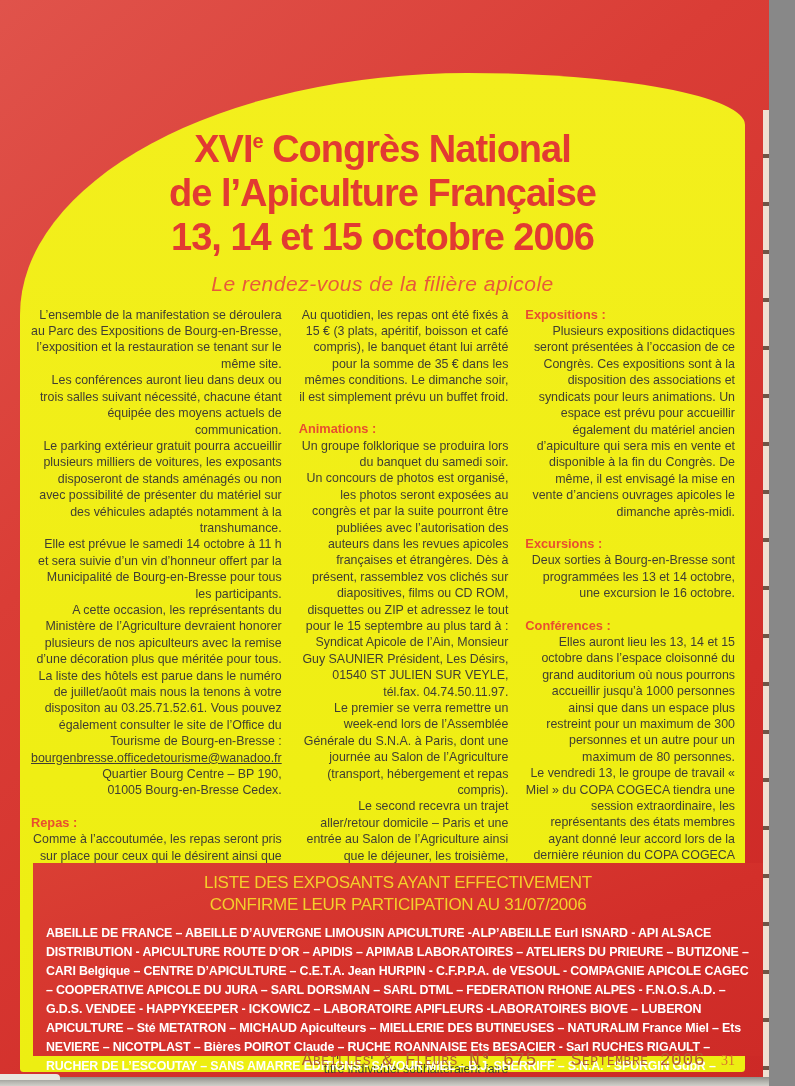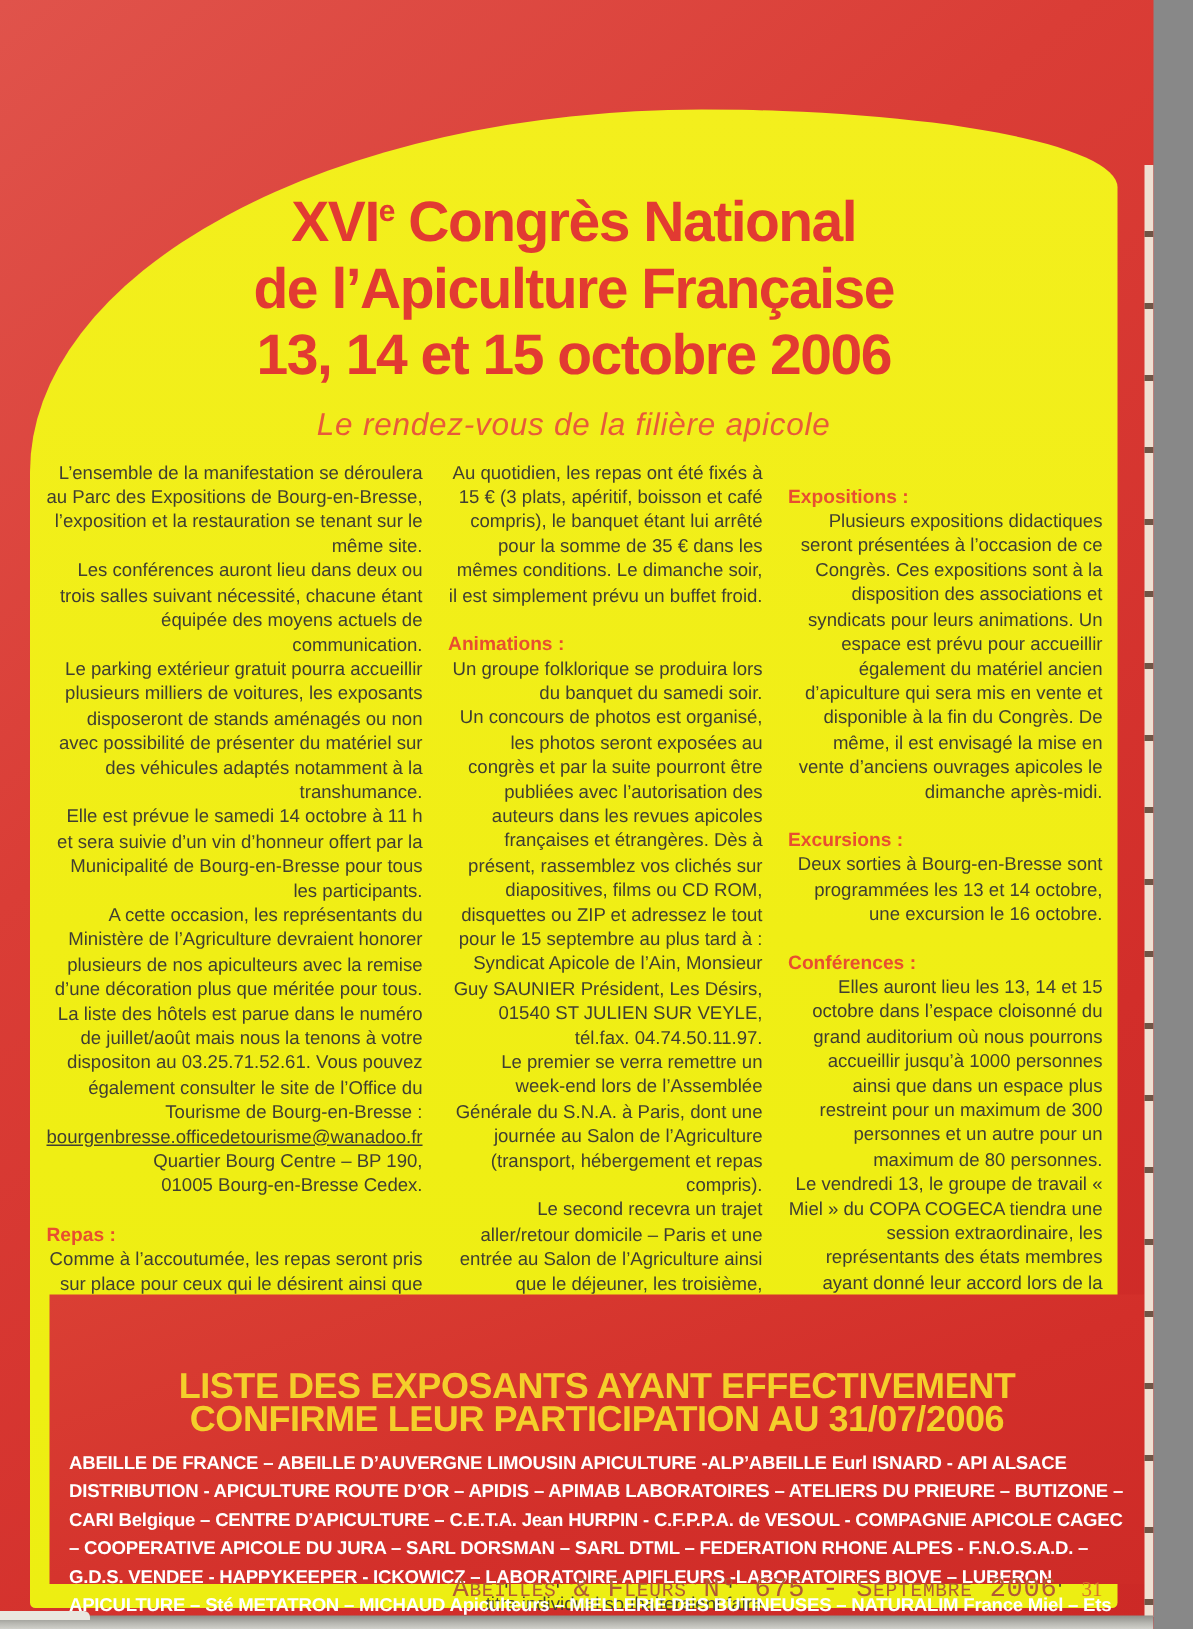--- a/index.html
+++ b/index.html
@@ -39,22 +39,22 @@
   }
   .col .gap { height:16px; }
   .email { color:#403e33; text-decoration:underline; display:inline-block; }
   
   .expo-box {
     position:absolute; left:33px; top:863px; width:730px; height:193px;
     background: linear-gradient(160deg, #da3f34 0%, #d32f2a 60%, #ce2b27 100%);
     padding:9px 13px 6px 13px;
   }
   .expo-title {
-    text-align:center; color:#f4cf2b; font-weight:bold; font-size:24px;
-    line-height:22px; letter-spacing:-0.3px;margin-top:42px;
+    text-align:center; color:#f4cf2b; font-weight:normal; font-size:17px;
+    line-height:22px; letter-spacing:-0.3px;
   }
   .expo-list {
     margin-top:8px; color:#ffffff; font-weight:bold; font-size:12.4px;
     line-height:19px; letter-spacing:-0.15px; text-align:left;
   }
   
   .footer {
     position:absolute; right:34px; bottom:16px; display:flex; align-items:baseline; gap:16px;
   }
   .footer .magazine {
@@ -114,21 +114,21 @@
         <h3>Animations :</h3>
         <p>Un groupe folklorique se produira lors du banquet du samedi soir.</p>
         <p>Un concours de photos est organisé, les photos seront exposées au congrès et par la suite pourront être publiées avec l’autorisation des auteurs dans les revues apicoles françaises et étrangères. Dès à présent, rassemblez vos clichés sur diapositives, films ou CD ROM, disquettes ou ZIP et adressez le tout pour le 15 septembre au plus tard à : Syndicat Apicole de l’Ain, Monsieur Guy SAUNIER Président, Les Désirs, 01540 ST JULIEN SUR VEYLE, tél.fax. 04.74.50.11.97.</p>
         <p>Le premier se verra remettre un week-end lors de l’Assemblée Générale du S.N.A. à Paris, dont une journée au Salon de l’Agriculture (transport, hébergement et repas compris).</p>
         <p>Le second recevra un trajet aller/retour domicile – Paris et une entrée au Salon de l’Agriculture ainsi que le déjeuner, les troisième, quatrième et cinquième, deux entrées chacun au Salon de l’Agriculture ainsi que le déjeuner pour deux personnes dans un établissement de notre choix</p>
         <h3>Exposants :</h3>
         <p>A ce jour, 51 exposants se sont portés candidats dont certains avec plus de 200 m². Outre les exposants traditionnels, les firmes européennes présentes, un emplacement collectif est prévu pour les apiculteurs qui à titre individuel souhaiteraient faire découvrir leurs innovations.</p>
       </div>
 
       <div class="col">
-        <h3 style="margin-top:16px">Expositions :</h3>
+        <h3 style="margin-top:0">Expositions :</h3>
         <p>Plusieurs expositions didactiques seront présentées à l’occasion de ce Congrès. Ces expositions sont à la disposition des associations et syndicats pour leurs animations. Un espace est prévu pour accueillir également du matériel ancien d’apiculture qui sera mis en vente et disponible à la fin du Congrès. De même, il est envisagé la mise en vente d’anciens ouvrages apicoles  le dimanche après-midi.</p>
         <h3>Excursions :</h3>
         <p>Deux sorties à Bourg-en-Bresse sont programmées les 13 et 14 octobre, une excursion le 16 octobre.</p>
         <h3>Conférences :</h3>
         <p>Elles auront lieu les 13, 14 et 15 octobre dans l’espace cloisonné du grand auditorium où nous pourrons accueillir jusqu’à 1000 personnes ainsi que dans un espace plus restreint pour un maximum de 300 personnes et un autre pour un maximum de 80 personnes.</p>
         <p>Le vendredi 13, le groupe de travail « Miel » du COPA COGECA tiendra une session extraordinaire, les représentants des états membres ayant donné leur accord lors de la dernière réunion du COPA COGECA et la FNSEA son feu vert ...</p>
         <div class="gap"></div>
         <p>Certaines conférences seront ouvertes au grand public ainsi qu’aux scolaires. Pour les autres, le port du badge sera obligatoire, c’est-à-dire que le droit d’inscription pour une journée (5 € avec badge sans sac congrès) ou pour  la totalité du congrès (15 € avec badge et sac) devra être acquitté.</p>
       </div>
 

